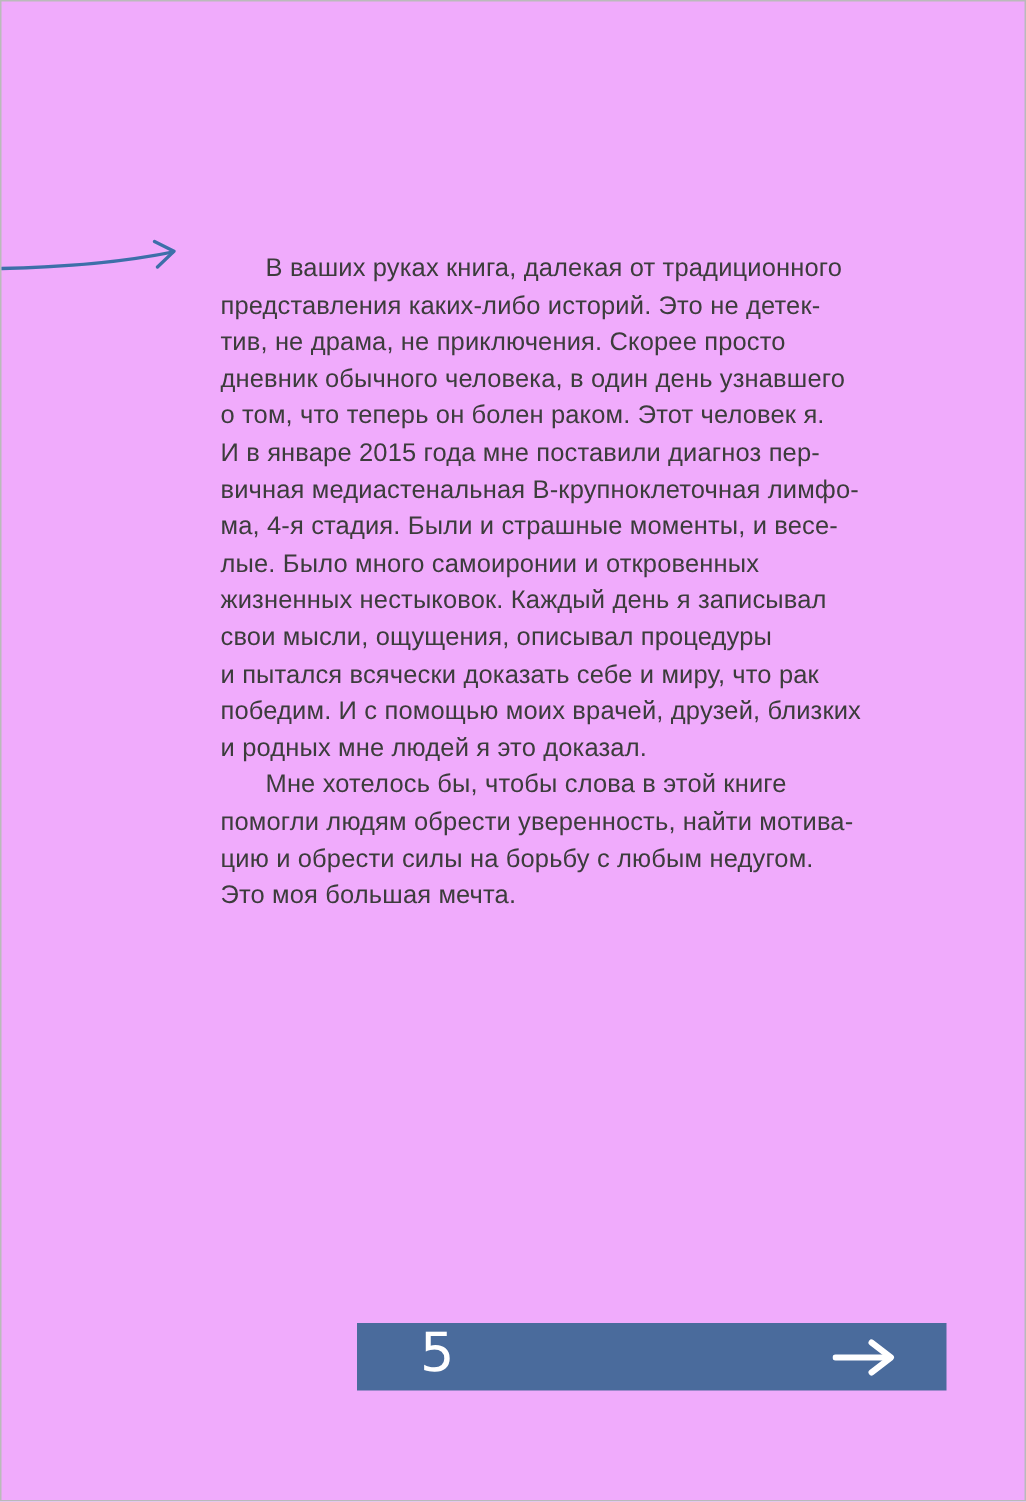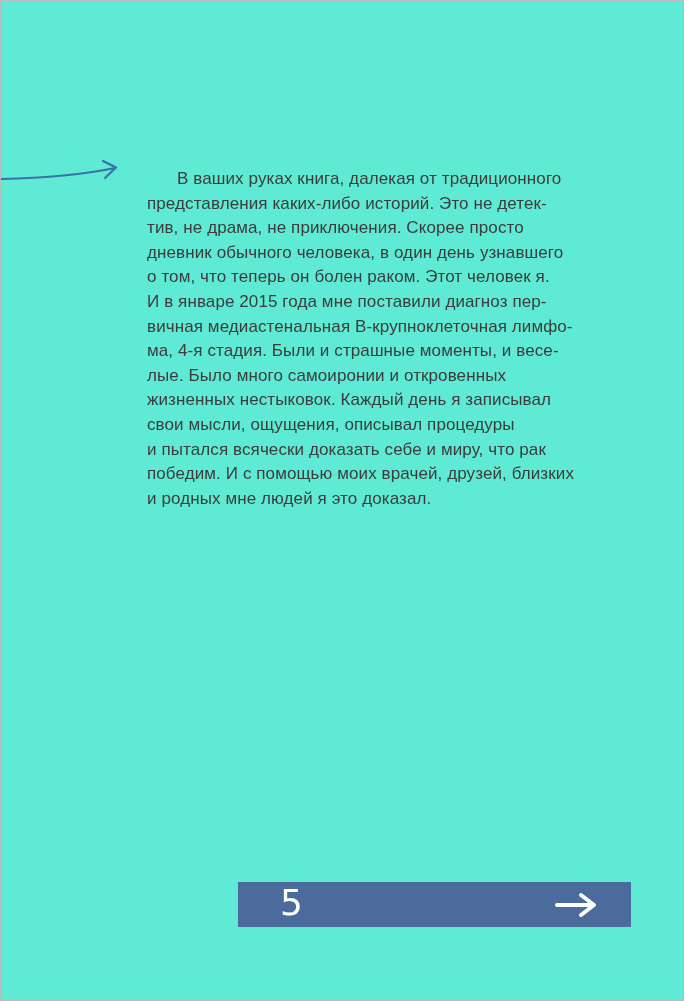--- a/index.html
+++ b/index.html
@@ -5,21 +5,21 @@
   * { margin: 0; padding: 0; box-sizing: border-box; }
   html, body { width: 684px; height: 1001px; overflow: hidden; }
   body {
     background: #ffffff;
     font-family: "Liberation Sans", sans-serif;
     position: relative;
   }
   .page {
     position: absolute;
     inset: 0;
-    background: #5eead4;
+    background: #f0abfc;
     border: 1px solid #bababa;
   }
   .margin-arrow {
     position: absolute;
     left: 0;
     top: 157px;
     width: 128px;
     height: 28px;
   }
   .text-block {
@@ -82,20 +82,24 @@
 о том, что теперь он болен раком. Этот человек я.
 И в январе 2015 года мне поставили диагноз пер-
 вичная медиастенальная В-крупноклеточная лимфо-
 ма, 4-я стадия. Были и страшные моменты, и весе-
 лые. Было много самоиронии и откровенных
 жизненных нестыковок. Каждый день я записывал
 свои мысли, ощущения, описывал процедуры
 и пытался всячески доказать себе и миру, что рак
 победим. И с помощью моих врачей, друзей, близких
 и родных мне людей я это доказал.</p>
+    <p>Мне хотелось бы, чтобы слова в этой книге
+помогли людям обрести уверенность, найти мотива-
+цию и обрести силы на борьбу с любым недугом.
+Это моя большая мечта.</p>
   </div>
 
   <div class="footer-bar">
     <span class="page-number">5</span>
     <svg class="next-arrow" viewBox="0 0 44 26" fill="none" xmlns="http://www.w3.org/2000/svg">
       <path d="M2,13 L36,13" stroke="#ffffff" stroke-width="4" stroke-linecap="round"></path>
       <path d="M26,3 L39,13 L26,23" stroke="#ffffff" stroke-width="4" stroke-linecap="round" stroke-linejoin="round"></path>
     </svg>
   </div>
 

